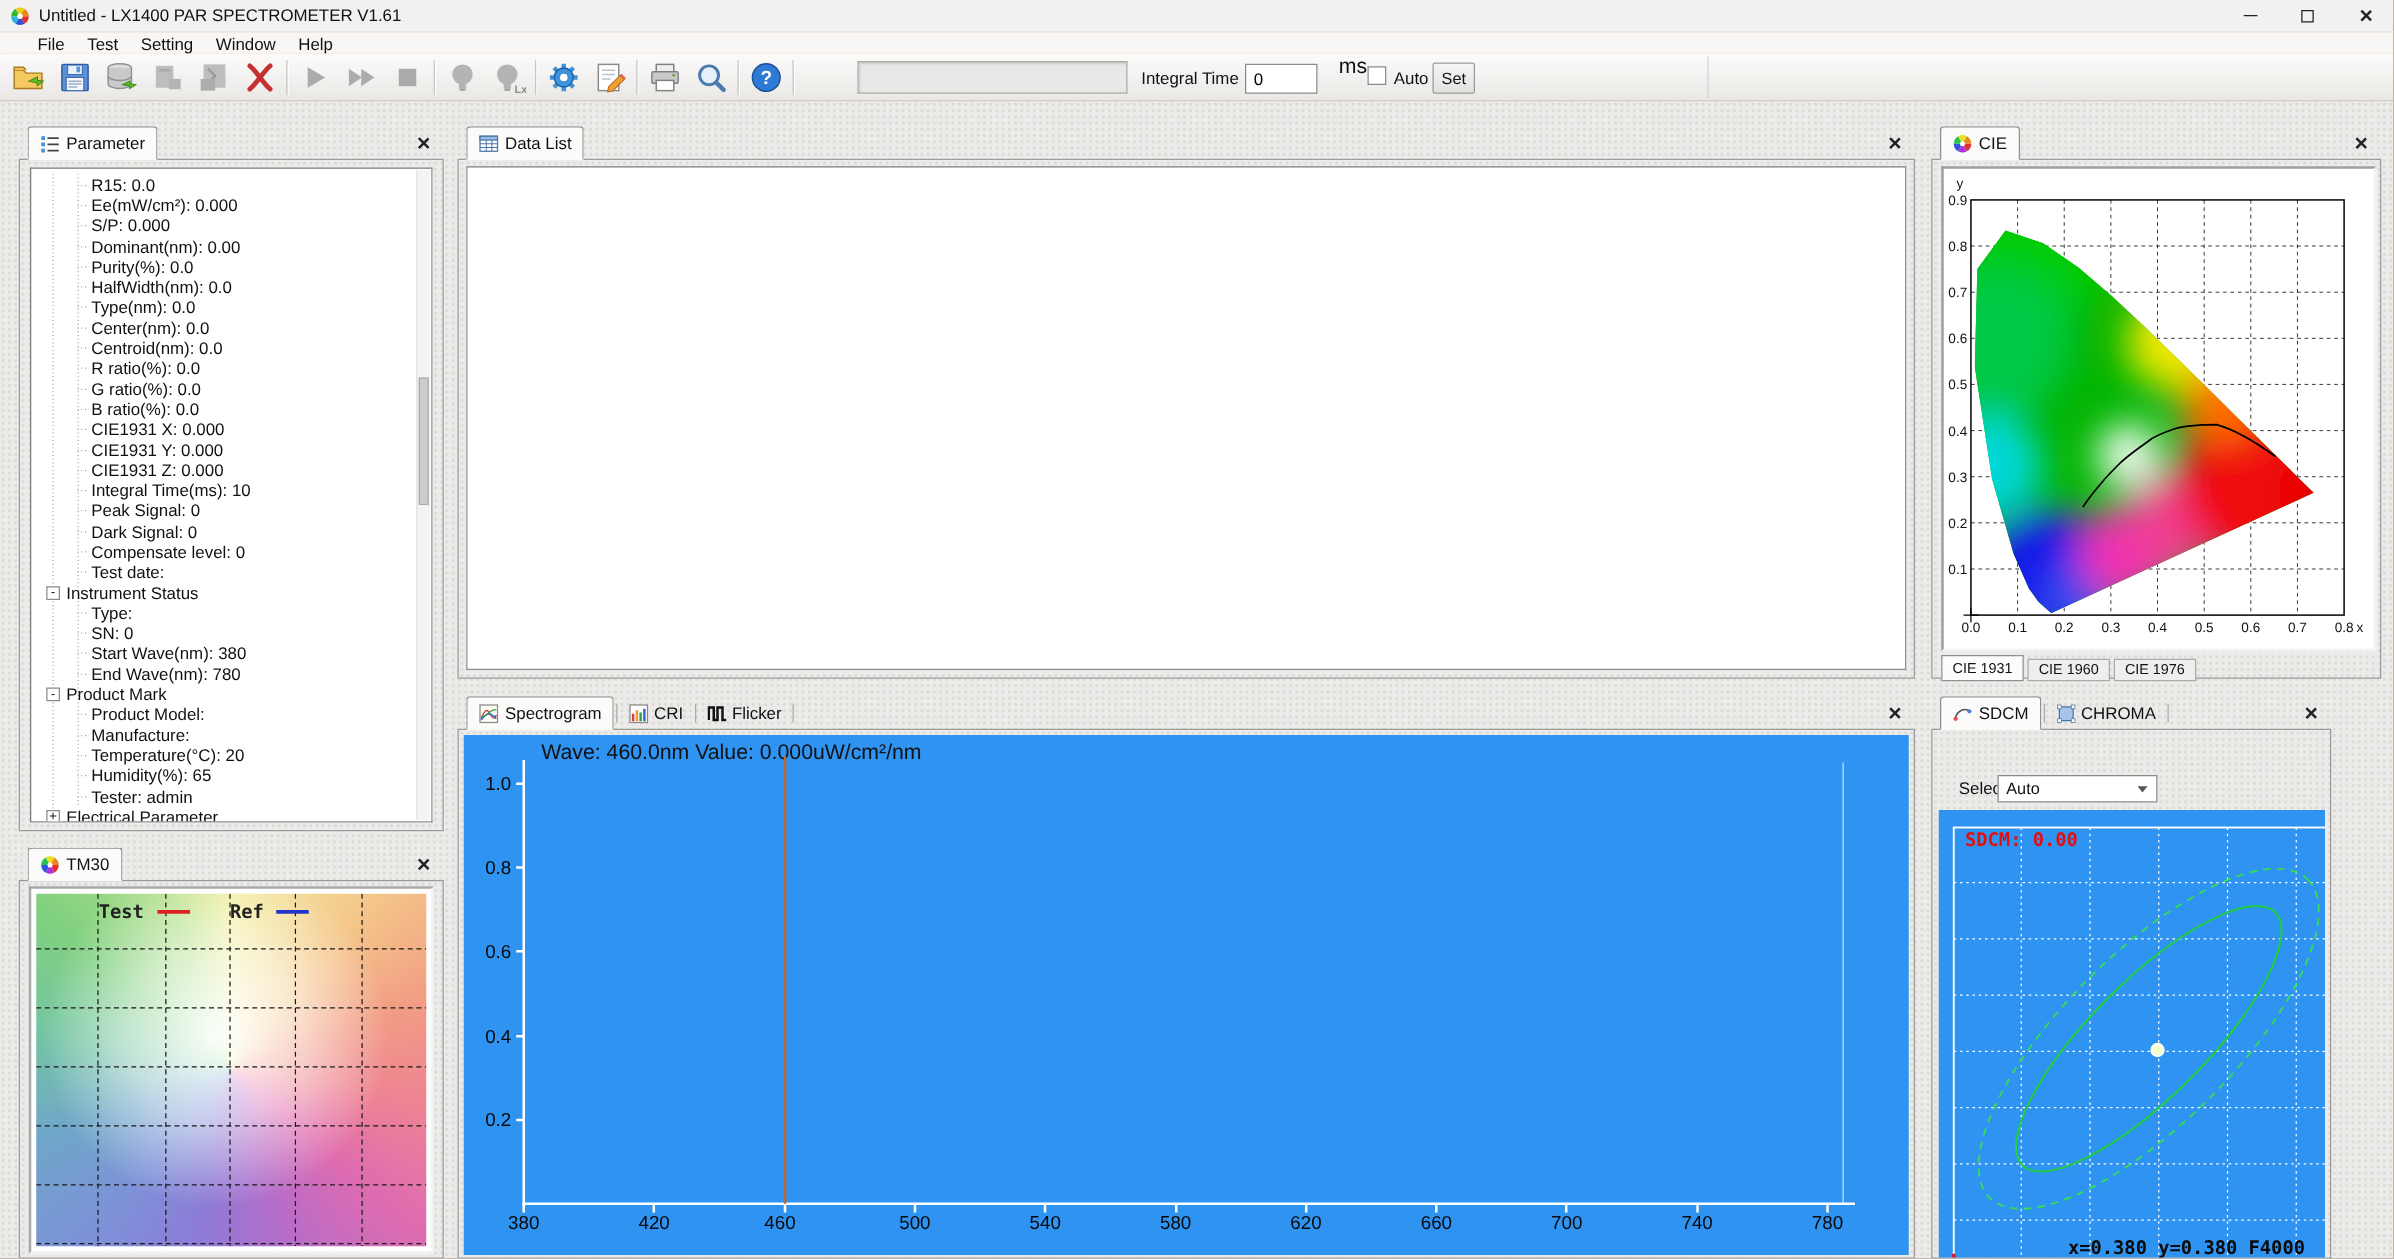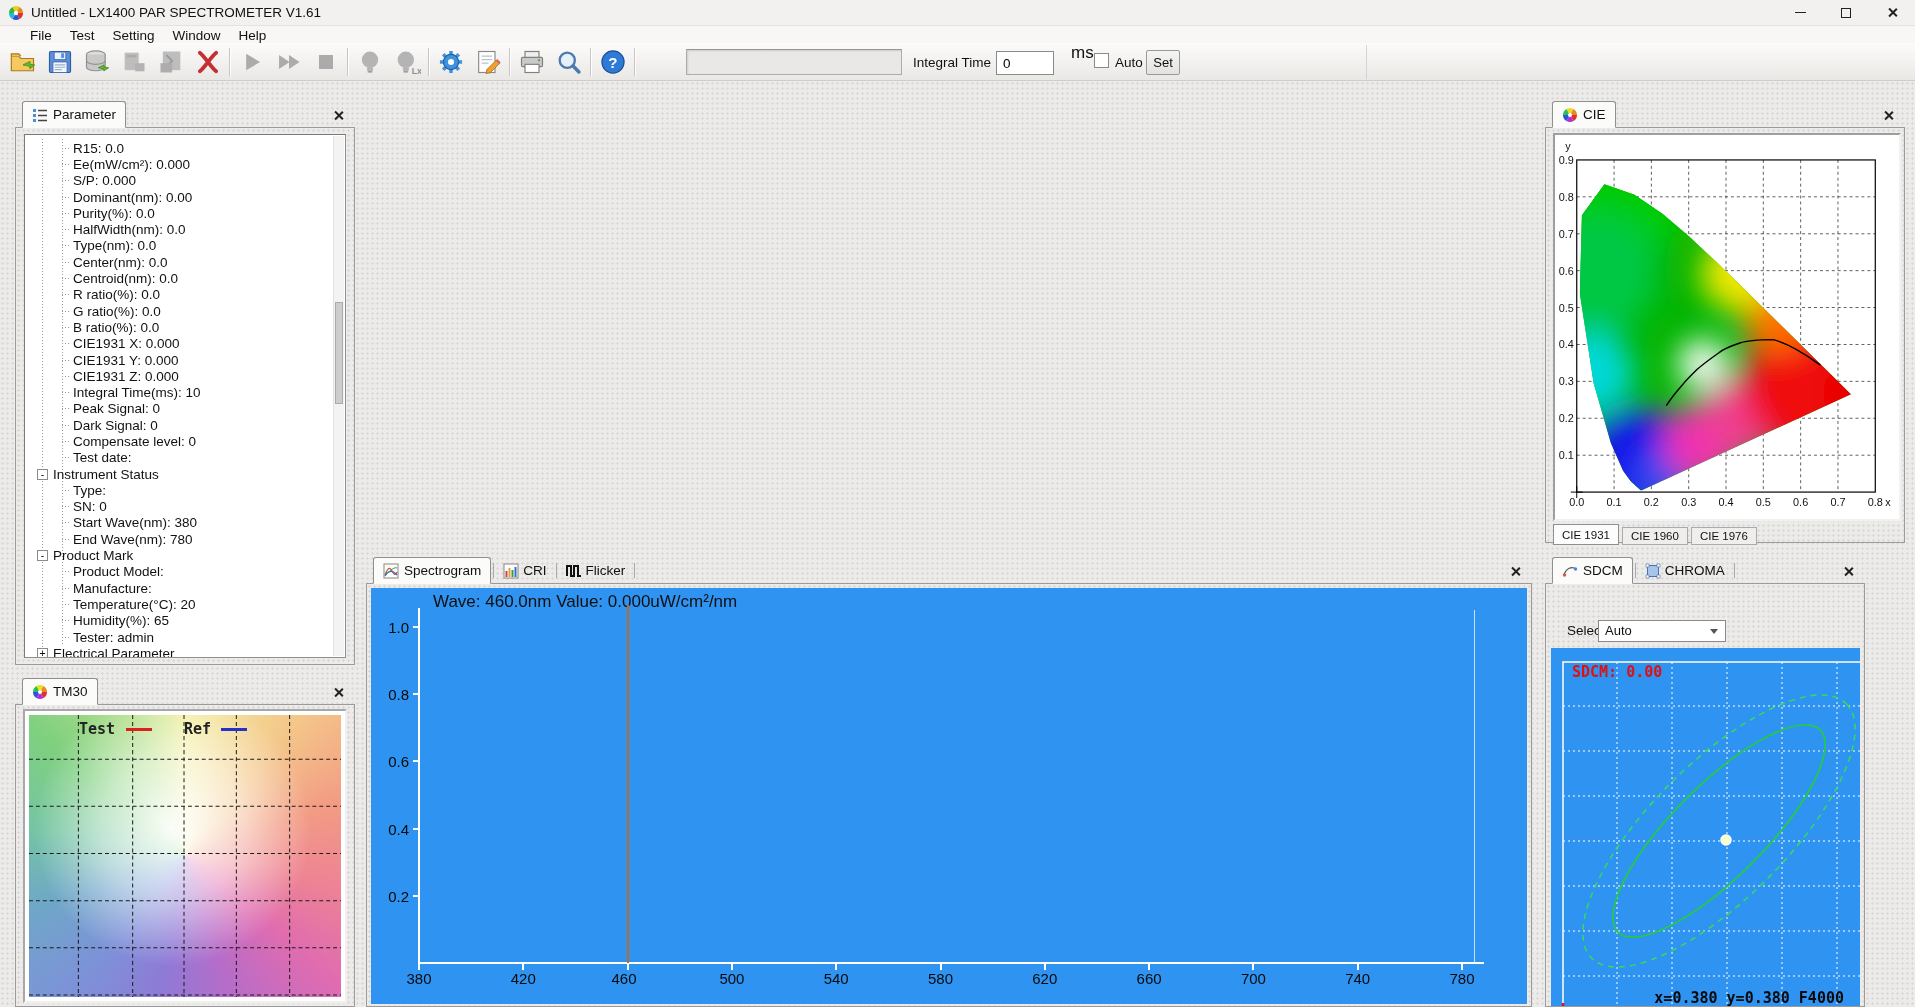--- a/index.html
+++ b/index.html
@@ -439,20 +439,36 @@
               <span class="tm-leg-label" style="left:50px">Test</span>
               <span class="tm-leg-line" id="tm-test-line" style="left: 97px; background: rgb(221, 32, 32);"></span>
               <span class="tm-leg-label" style="left:155px">Ref</span>
               <span class="tm-leg-line" id="tm-ref-line" style="left: 192px; background: rgb(34, 51, 204);"></span>
             </div>
           </div>
         </div>
       </div>
     </div>
 
+    <div class="panel" id="panel-datalist" style="left:366px;top:19px;width:1166px;height:443px">
+      <div class="tabbar">
+        <div class="stab">
+          <svg class="tico" viewBox="0 0 16 16">
+              <rect x="1" y="2" width="14" height="12" fill="#FFF" stroke="#4A74A8"></rect>
+              <rect x="1" y="2" width="14" height="3" fill="#9CC0E8" stroke="#4A74A8"></rect>
+              <path d="M1 8h14M1 11h14M6 5v9M10.5 5v9" stroke="#4A74A8" stroke-width=".8"></path>
+            </svg>
+          <span>Data List</span>
+        </div>
+      </div>
+      <div class="pclose"><span class="xicon"></span></div>
+      <div class="panel-body dot">
+        <div id="dlbox"></div>
+      </div>
+    </div>
 
     <div class="panel" id="panel-spectro" style="left:366px;top:475px;width:1166px;height:451px">
       <div class="tabbar" id="sp-tabs">
           <div class="stab">
             <svg class="tico" viewBox="0 0 16 16">
               <rect x="1" y="1" width="14" height="14" fill="#FDFDF5" stroke="#888"></rect>
               <path d="M2 12C5 4 7 4 9 8s4 4.5 5 1" stroke="#D04040" fill="none" stroke-width="1.2"></path>
               <path d="M2 13C5 8 9 6 14 12" stroke="#3A6ACC" fill="none" stroke-width="1.2"></path>
               <path d="M2 10c3 2 8-7 12-5" stroke="#2FA04A" fill="none"></path>
             </svg>

